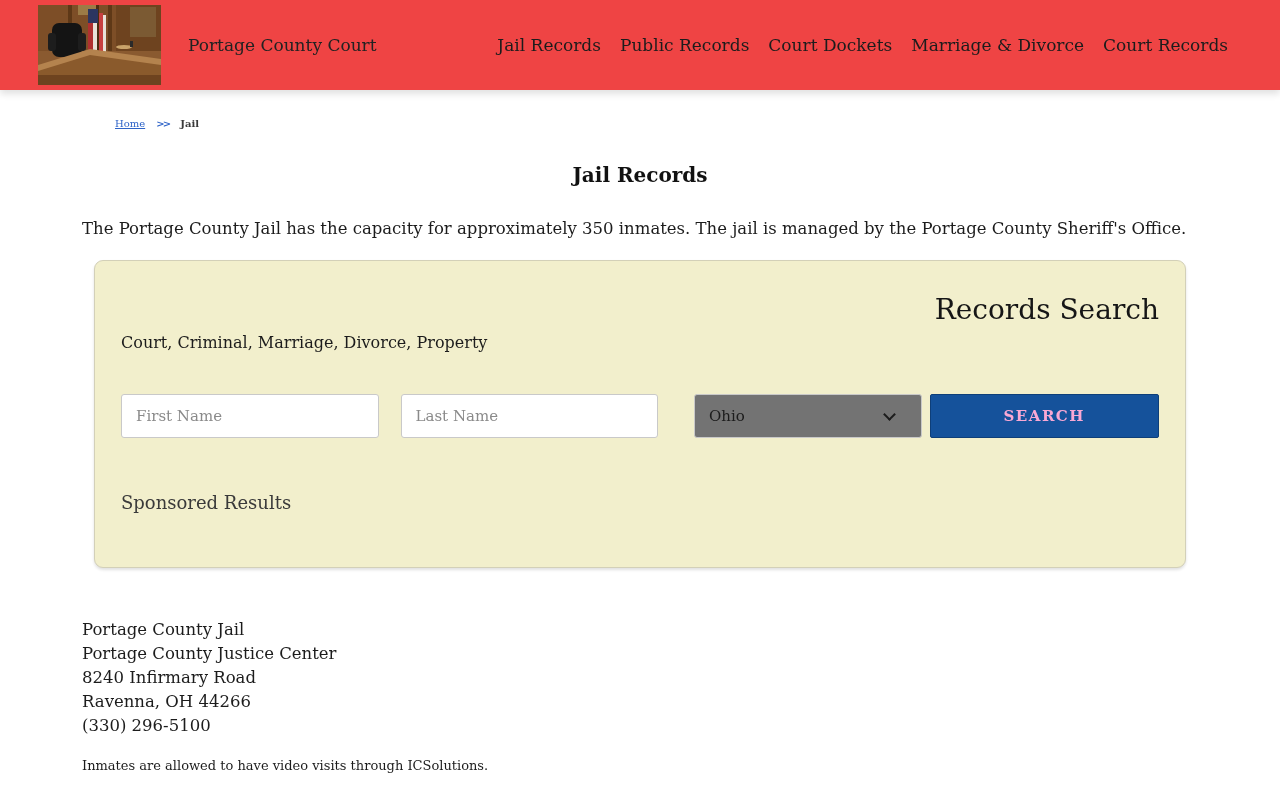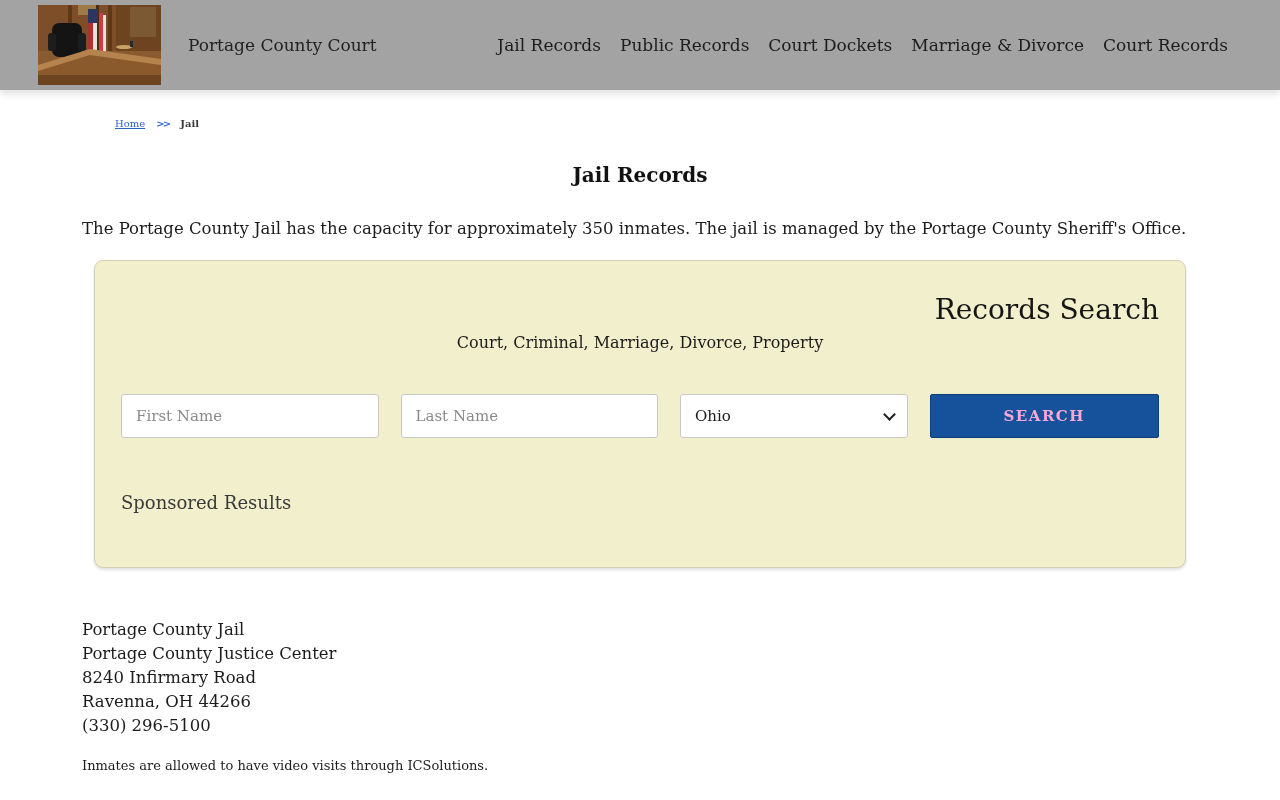--- a/index.html
+++ b/index.html
@@ -7,21 +7,21 @@
   body {
     font-family: "DejaVu Serif", "Liberation Serif", serif;
     background: #ffffff;
     color: #1c1c1c;
     overflow: hidden;
   }
 
   
   .site-header {
     height: 90px;
-    background: #a3a3a3;
+    background: #ef4444;
     display: flex;
     align-items: center;
     box-shadow: 0 4px 7px rgba(0,0,0,0.12);
     position: relative;
     z-index: 5;
   }
   .logo-wrap {
     margin-left: 38px;
     width: 123px;
     height: 80px;
@@ -95,21 +95,20 @@
     box-shadow: 0 2px 3px rgba(0,0,0,0.12);
     padding: 32px 26px 54px 26px;
   }
   .search-panel h2 {
     text-align: right;
     font-size: 28px;
     font-weight: normal;
     color: #161616;
   }
   .search-sub {
-    text-align: center;
     font-size: 16px;
     color: #1c1c1c;
     margin-top: 7px;
   }
   .search-form {
     display: flex;
     gap: 22px;
     margin-top: 42px;
   }
   .search-form > * { flex: 1 1 0; min-width: 0; }
@@ -122,31 +121,32 @@
     font-family: "DejaVu Serif", "Liberation Serif", serif;
     font-size: 15px;
     color: #333333;
     outline: none;
   }
   .text-input::placeholder { color: #8a8a8a; opacity: 1; }
   .select-wrap { position: relative; }
   .state-select {
     width: 100%;
     height: 44px;
-    background: #ffffff;
+    background: #737373;
     border: 1px solid #c9c9c9;
     border-radius: 3px;
     padding: 0 30px 0 14px;
     font-family: "DejaVu Serif", "Liberation Serif", serif;
     font-size: 15px;
     color: #1c1c1c;
     -webkit-appearance: none;
     appearance: none;
     outline: none;
     cursor: pointer;
+    margin-left: 14px;
   }
   .chevron {
     position: absolute;
     right: 14px;
     top: 16px;
     width: 9px;
     height: 9px;
     border-right: 2.5px solid #1c1c1c;
     border-bottom: 2.5px solid #1c1c1c;
     transform: rotate(45deg);

